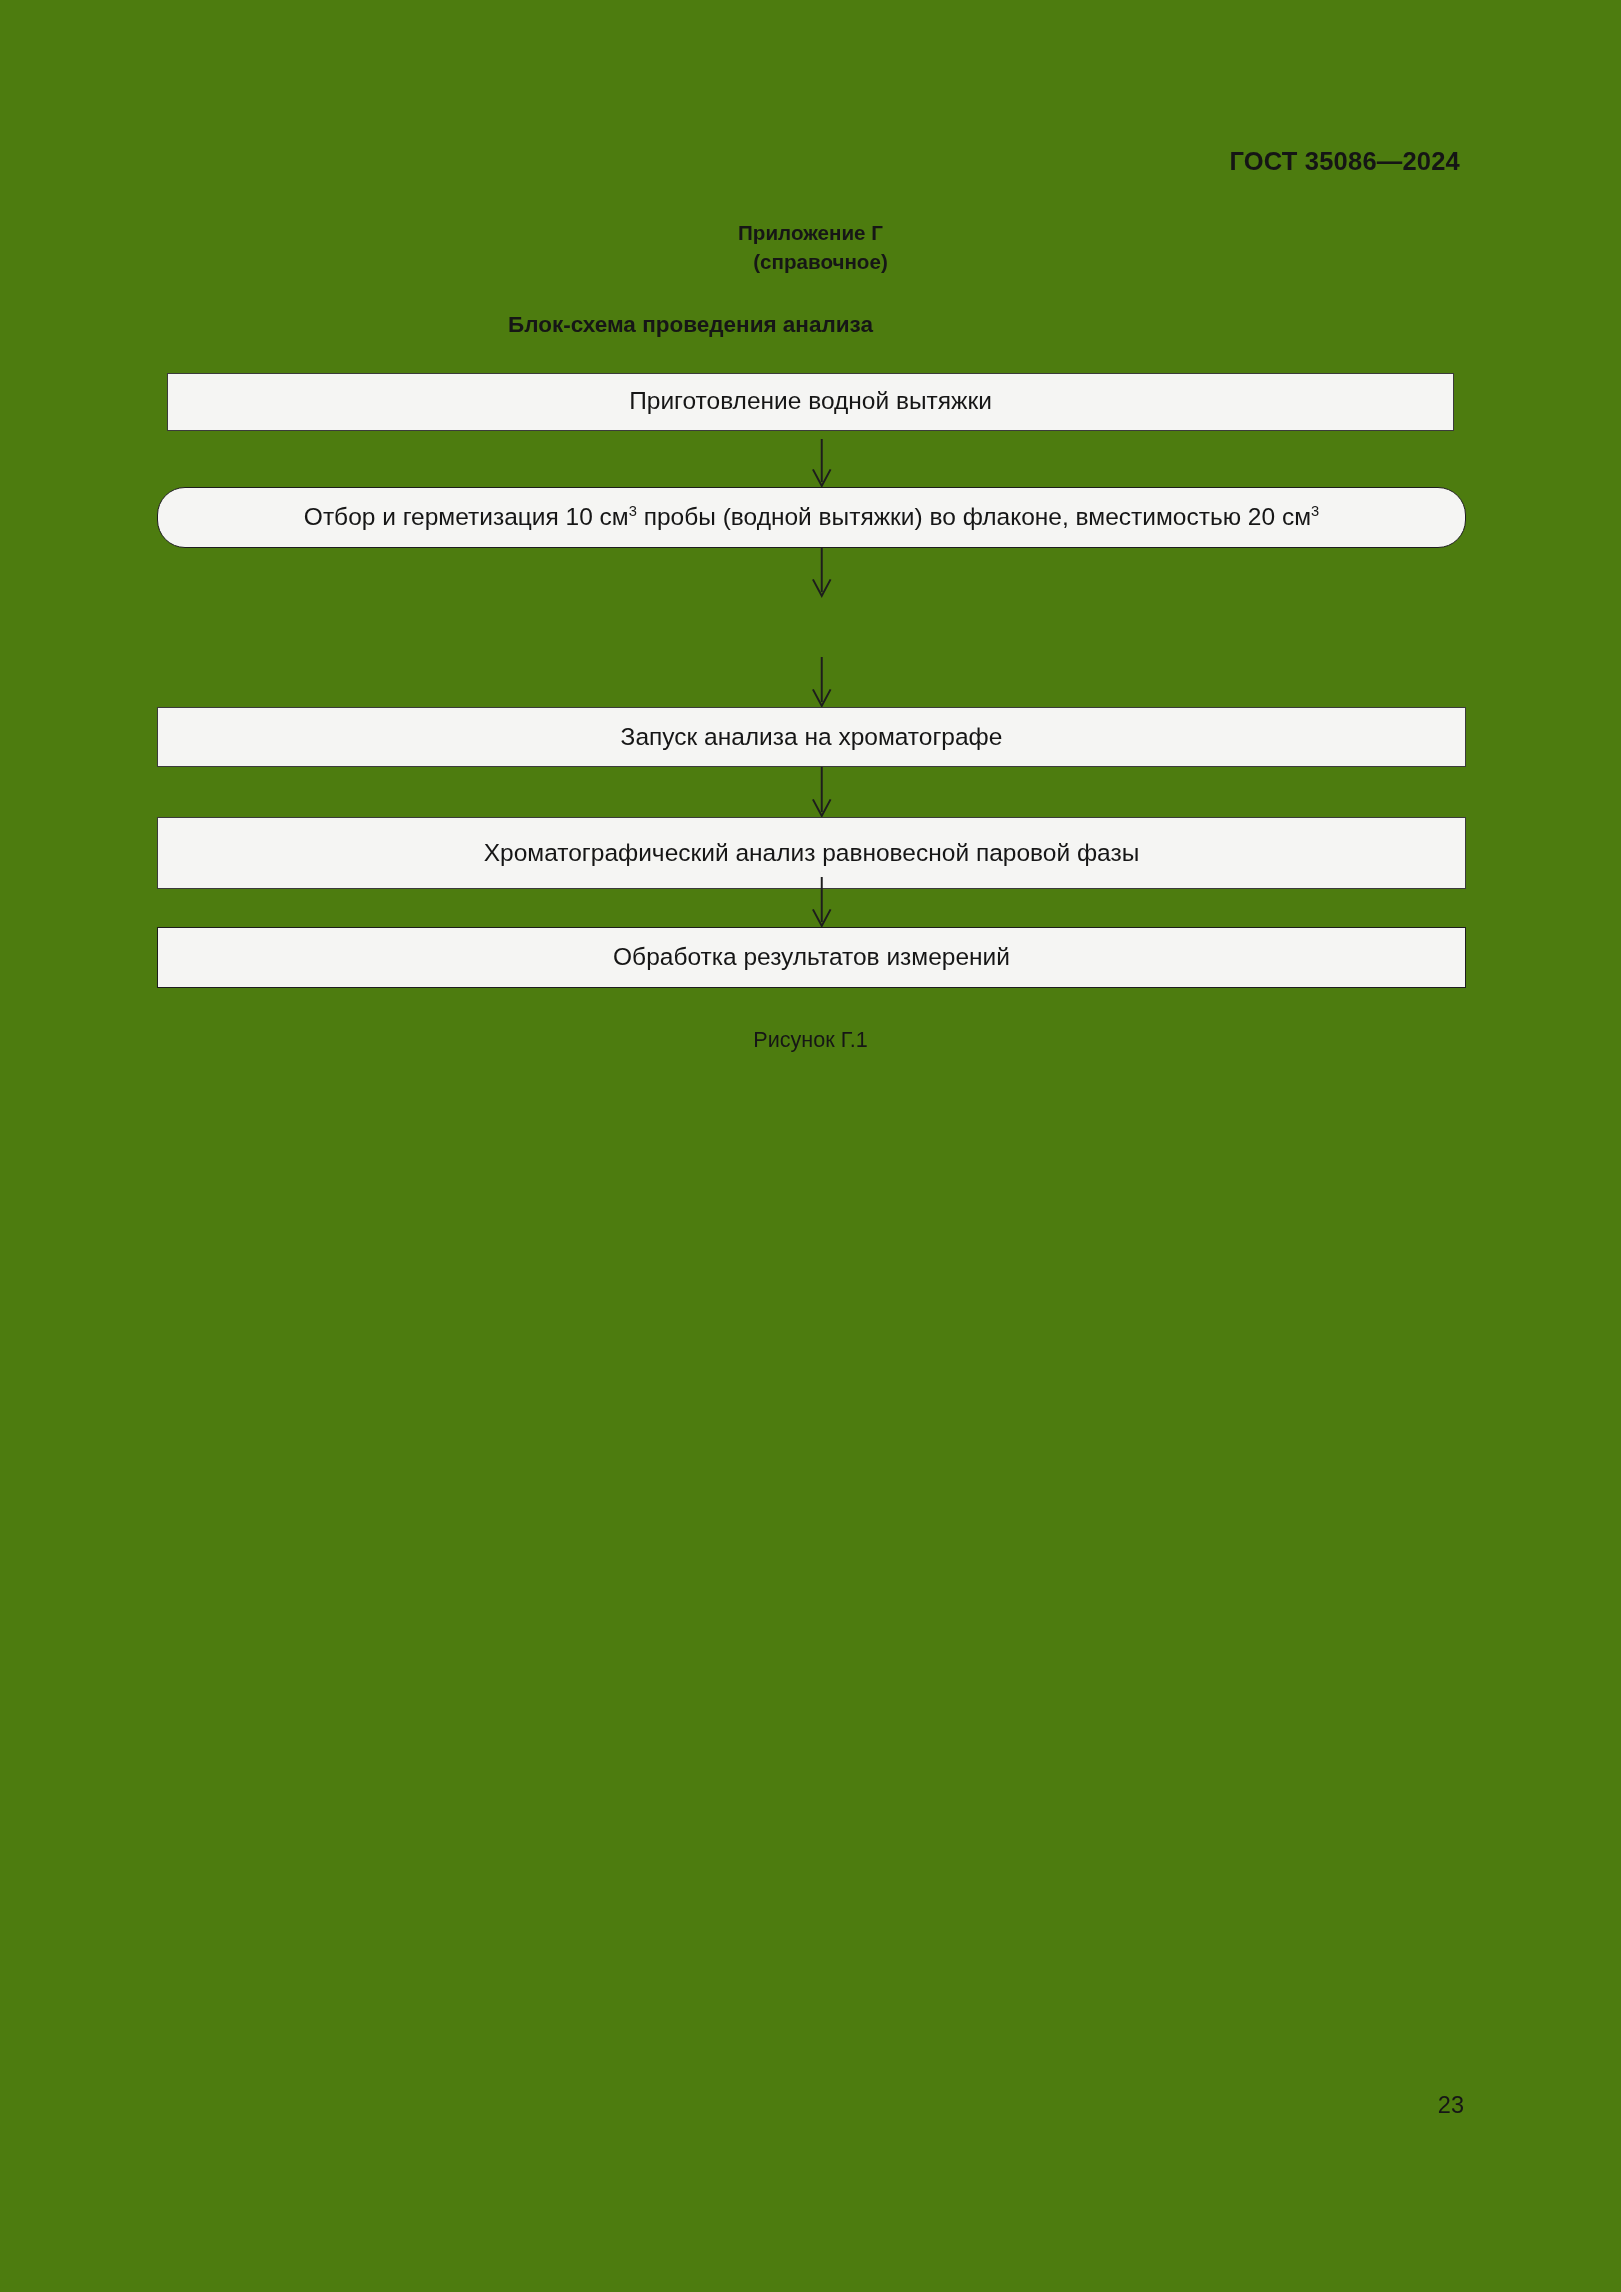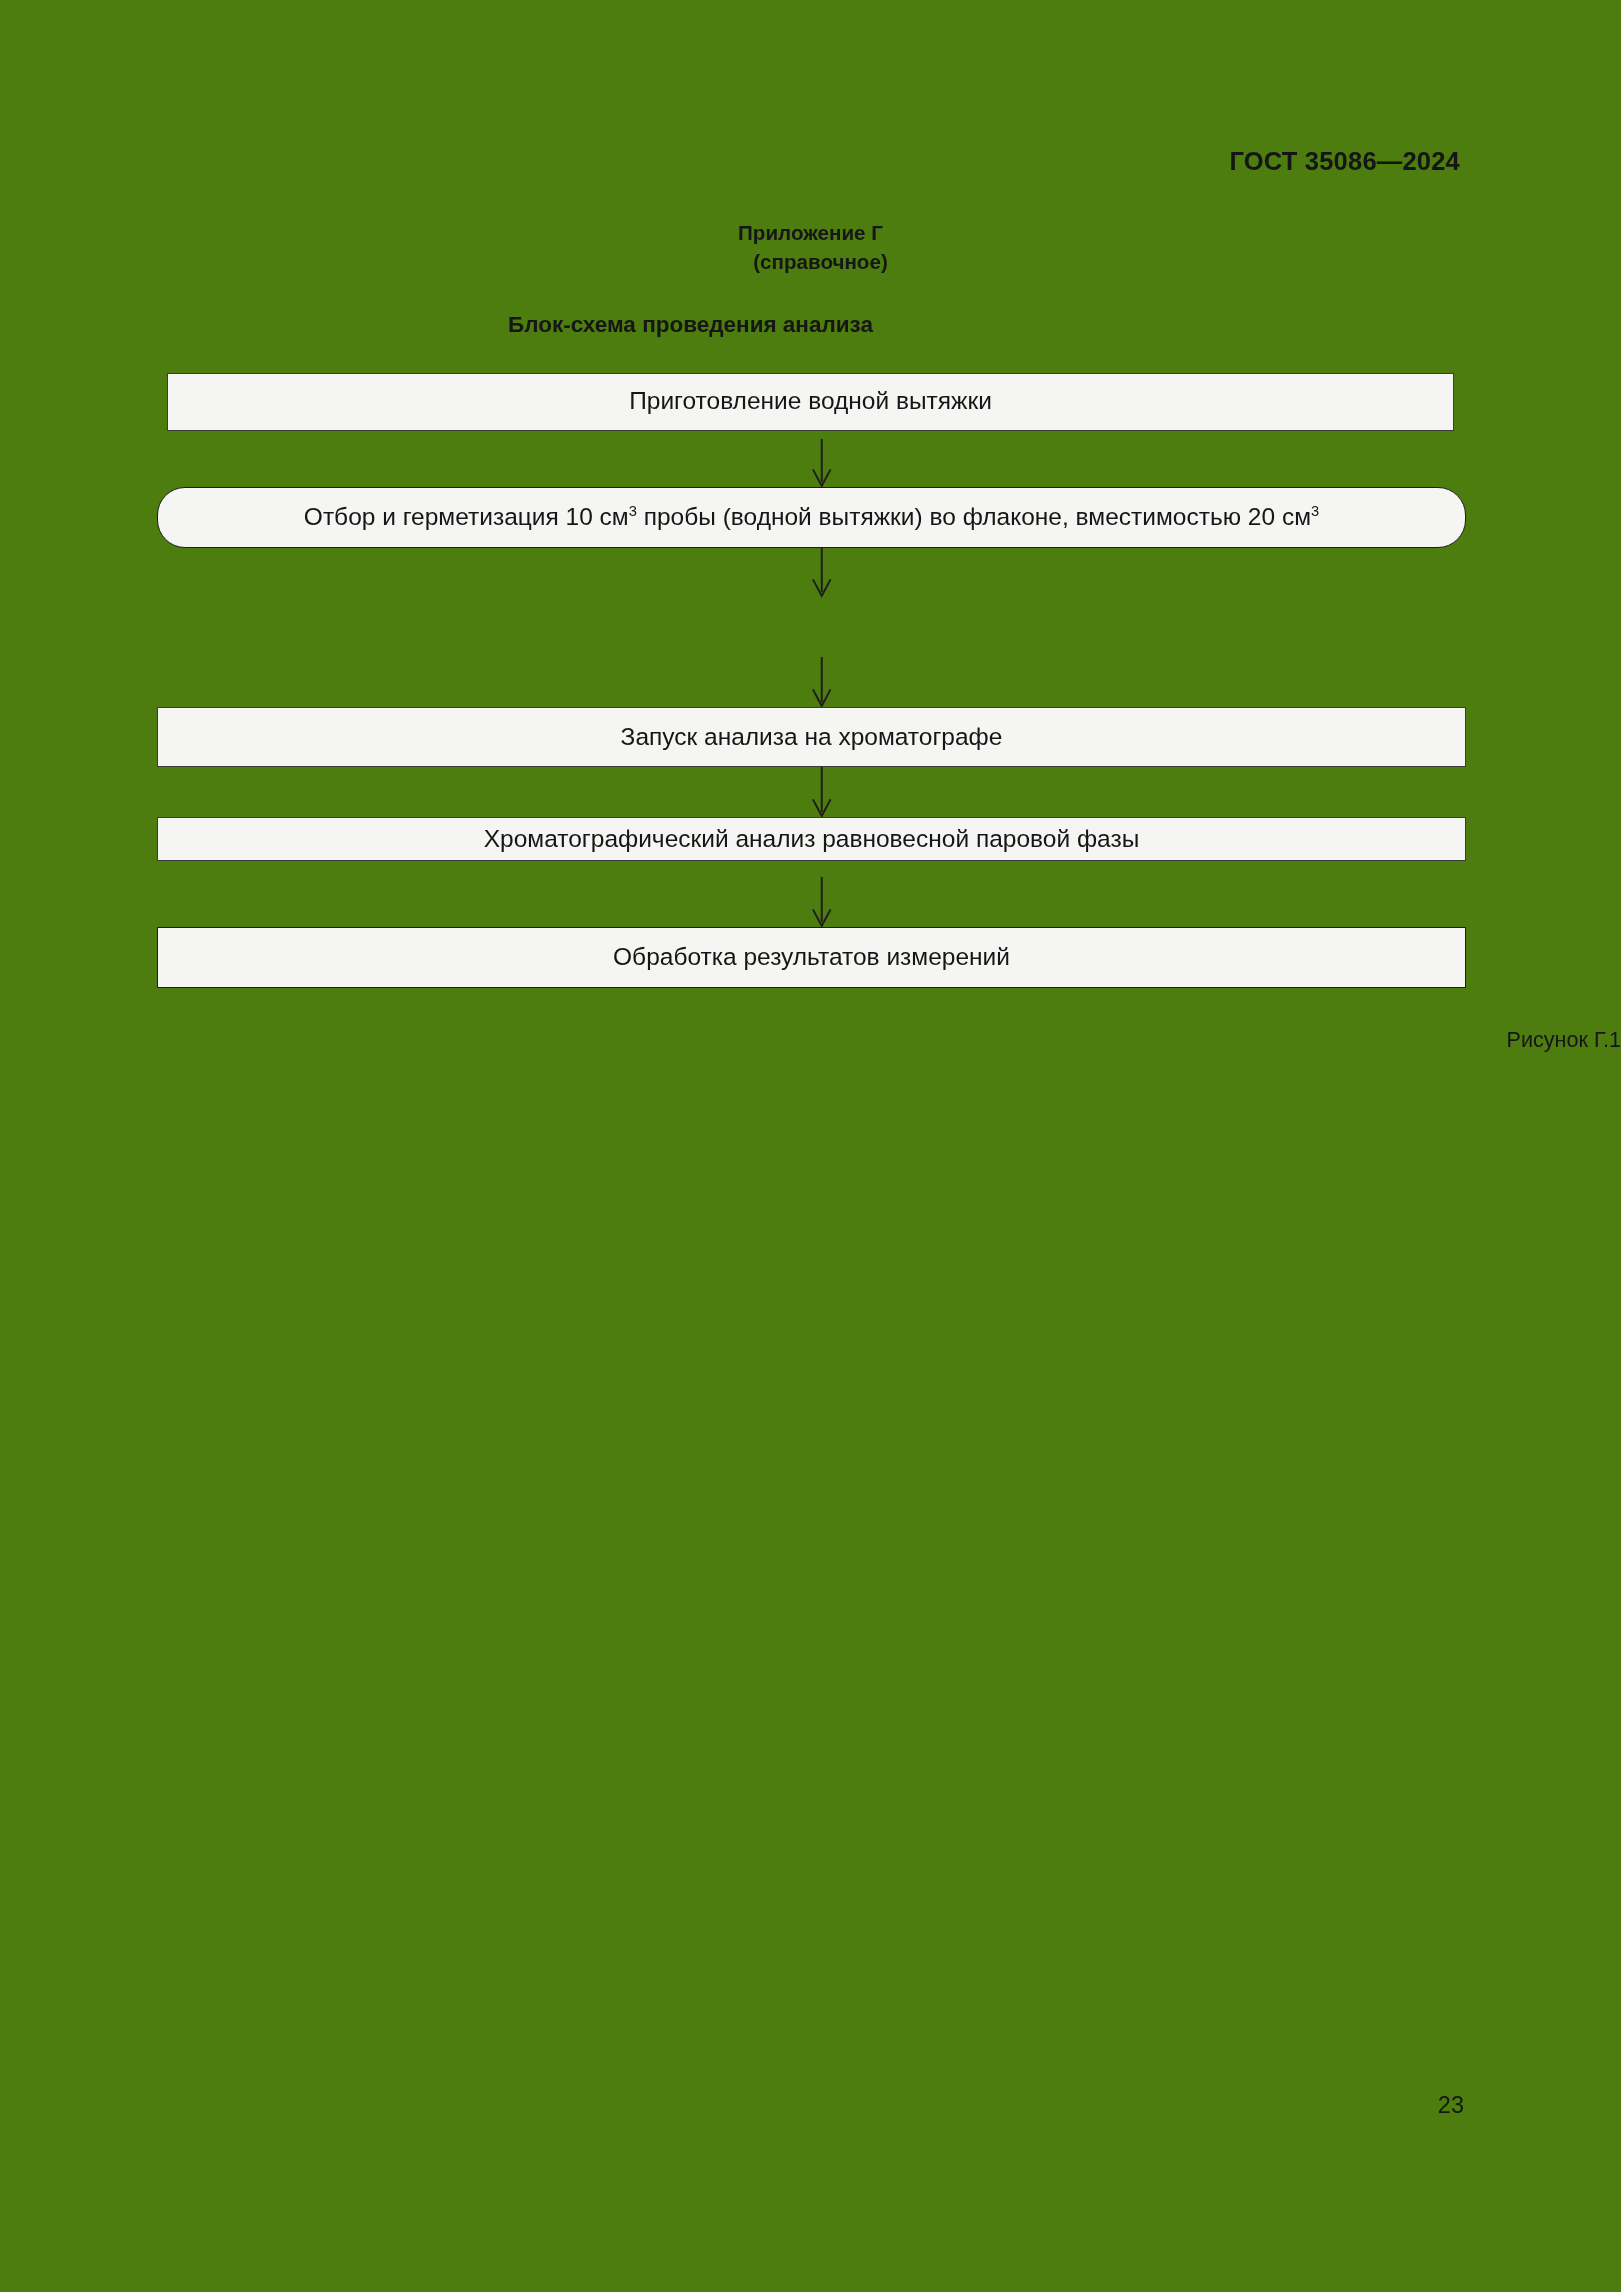--- a/index.html
+++ b/index.html
@@ -101,21 +101,21 @@
     display: block;
     overflow: visible;
   }
 
   
   .figure-caption {
     position: absolute;
     top: 1027px;
     left: 0;
     width: 1621px;
-    text-align: right;
+    text-align: center;
     font-size: 21.6px;
     color: #161616;
   }
 
   
   .folio {
     position: absolute;
     bottom: 174px;
     right: 157px;
     font-size: 23.5px;
@@ -168,21 +168,21 @@
     <div class="fc-box" style="left:157px; top:337px; width:1309px; height:60px;">
       <span>Запуск анализа на хроматографе</span>
     </div>
     <div class="fc-arrow" style="left:809px; top:397px; height:50px;">
       <svg width="25.5" height="50" viewBox="0 0 26 51" aria-hidden="true">
         <line x1="13" y1="0" x2="13" y2="46" stroke="#1d1d1d" stroke-width="2"></line>
         <path d="M4 33 L13 50 L22 33" fill="none" stroke="#1d1d1d" stroke-width="2"></path>
       </svg>
     </div>
 
-    <div class="fc-box" style="left:157px; top:447px; width:1309px; height:44px;">
+    <div class="fc-box" style="left:157px; top:447px; width:1309px; height:72px;">
       <span>Хроматографический анализ равновесной паровой фазы</span>
     </div>
     <div class="fc-arrow" style="left:809px; top:507px; height:50px;">
       <svg width="25.5" height="50" viewBox="0 0 26 51" aria-hidden="true">
         <line x1="13" y1="0" x2="13" y2="46" stroke="#1d1d1d" stroke-width="2"></line>
         <path d="M4 33 L13 50 L22 33" fill="none" stroke="#1d1d1d" stroke-width="2"></path>
       </svg>
     </div>
 
     <div class="fc-box heavy" style="left:157px; top:557px; width:1309px; height:61px;">

